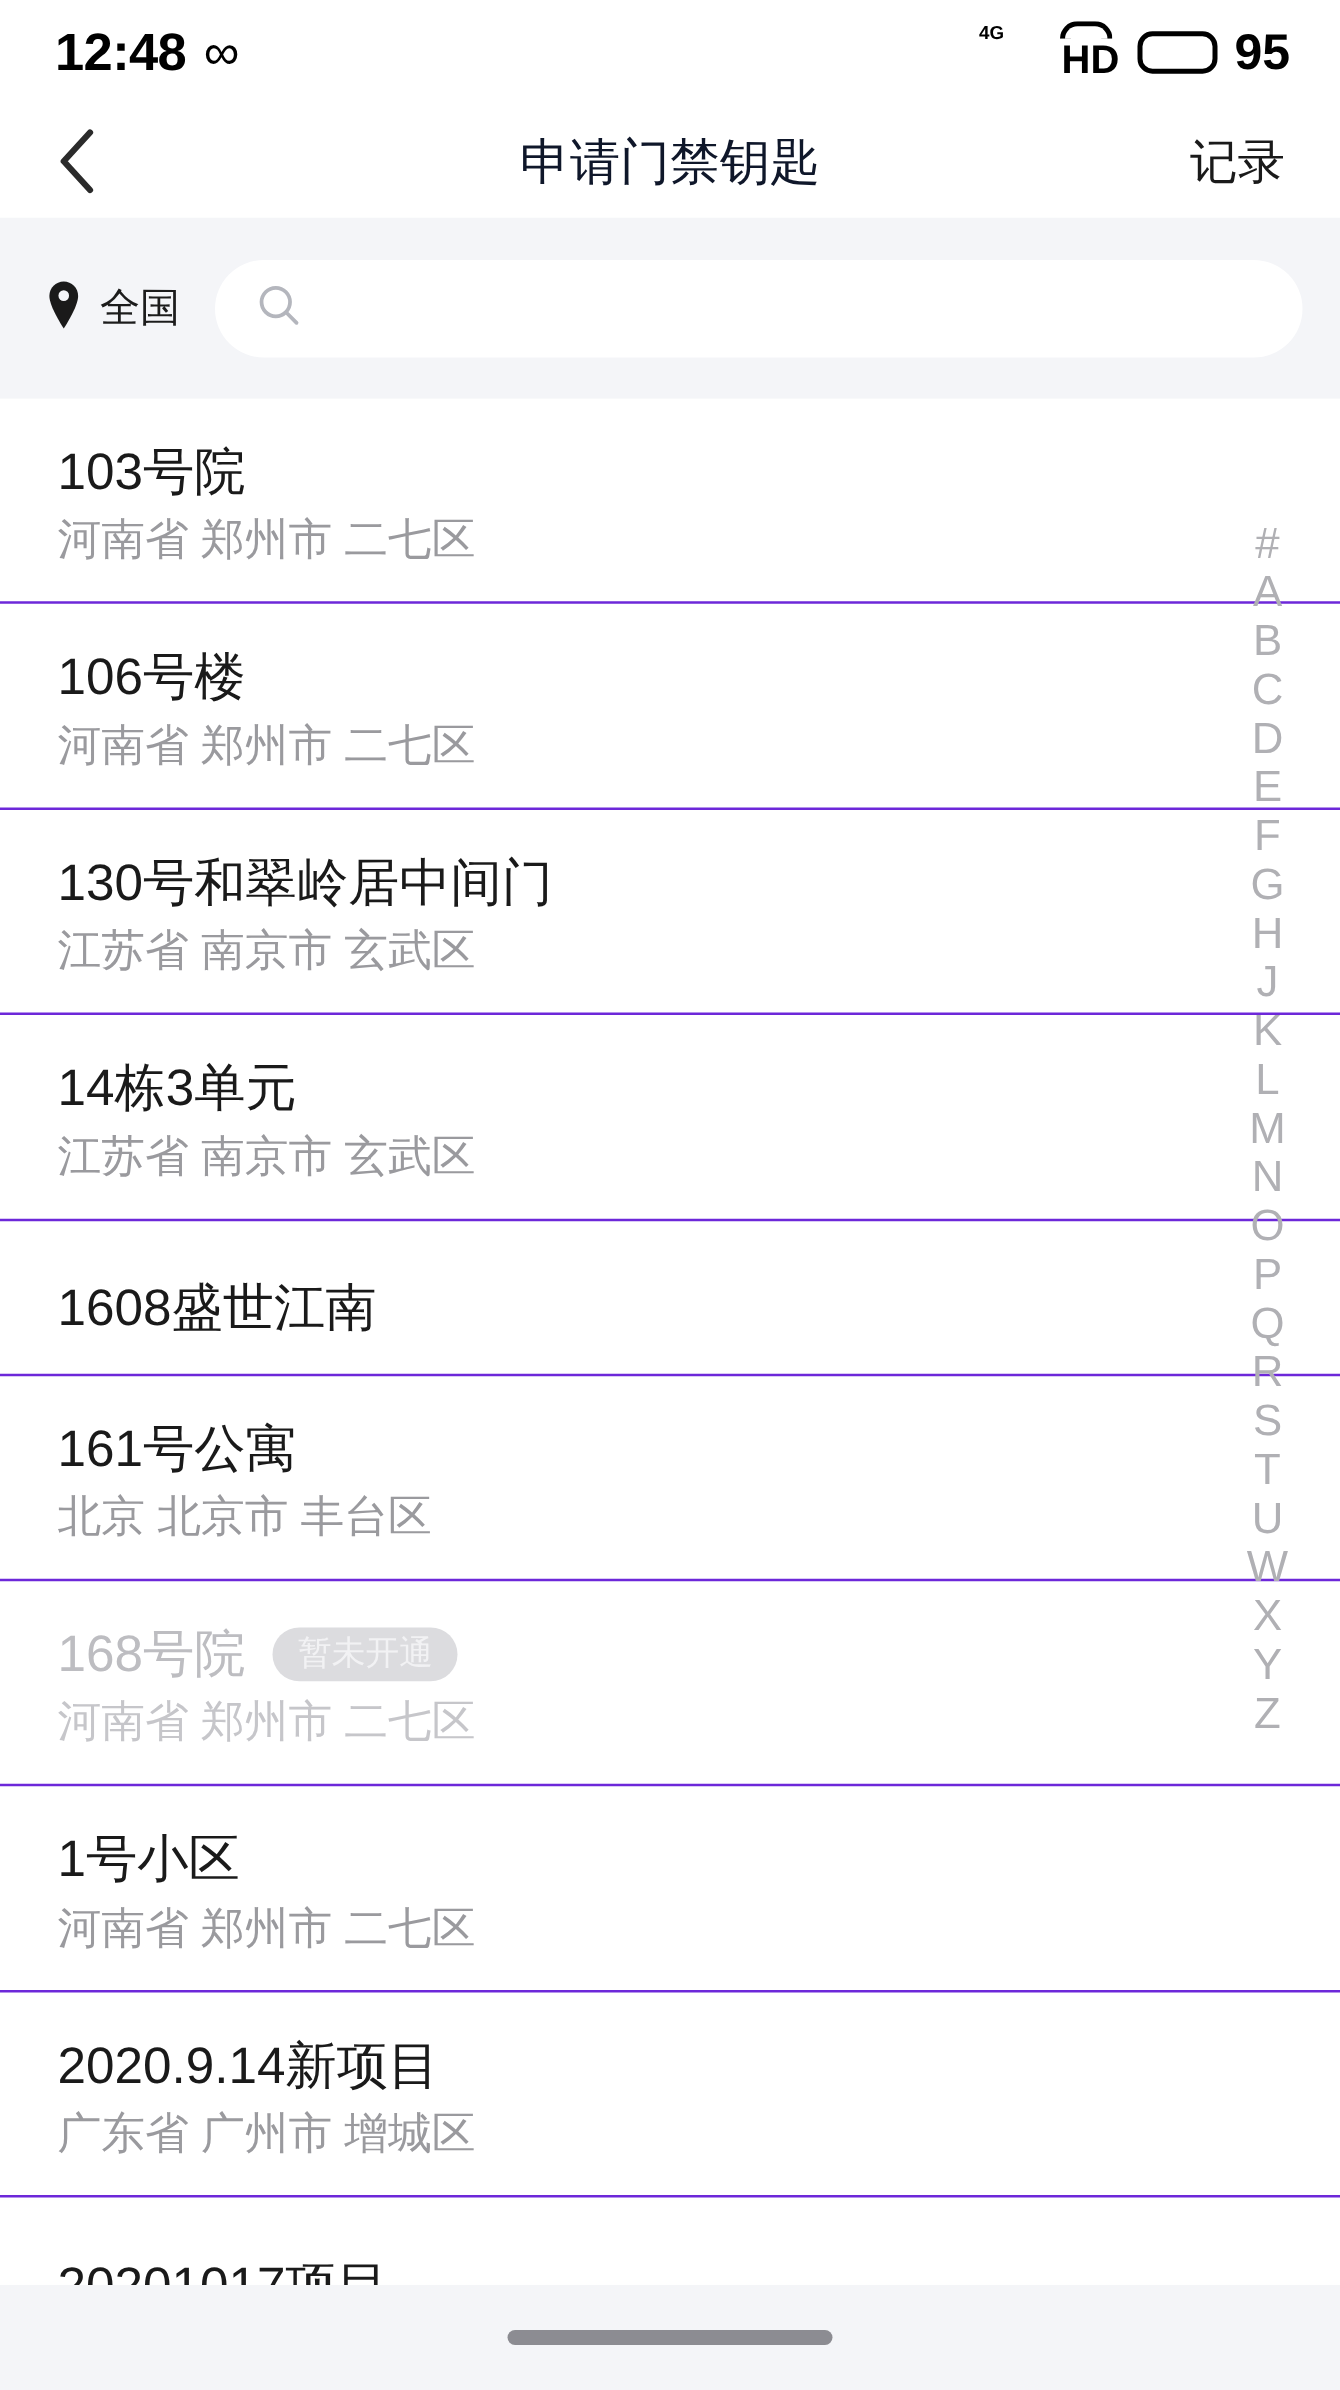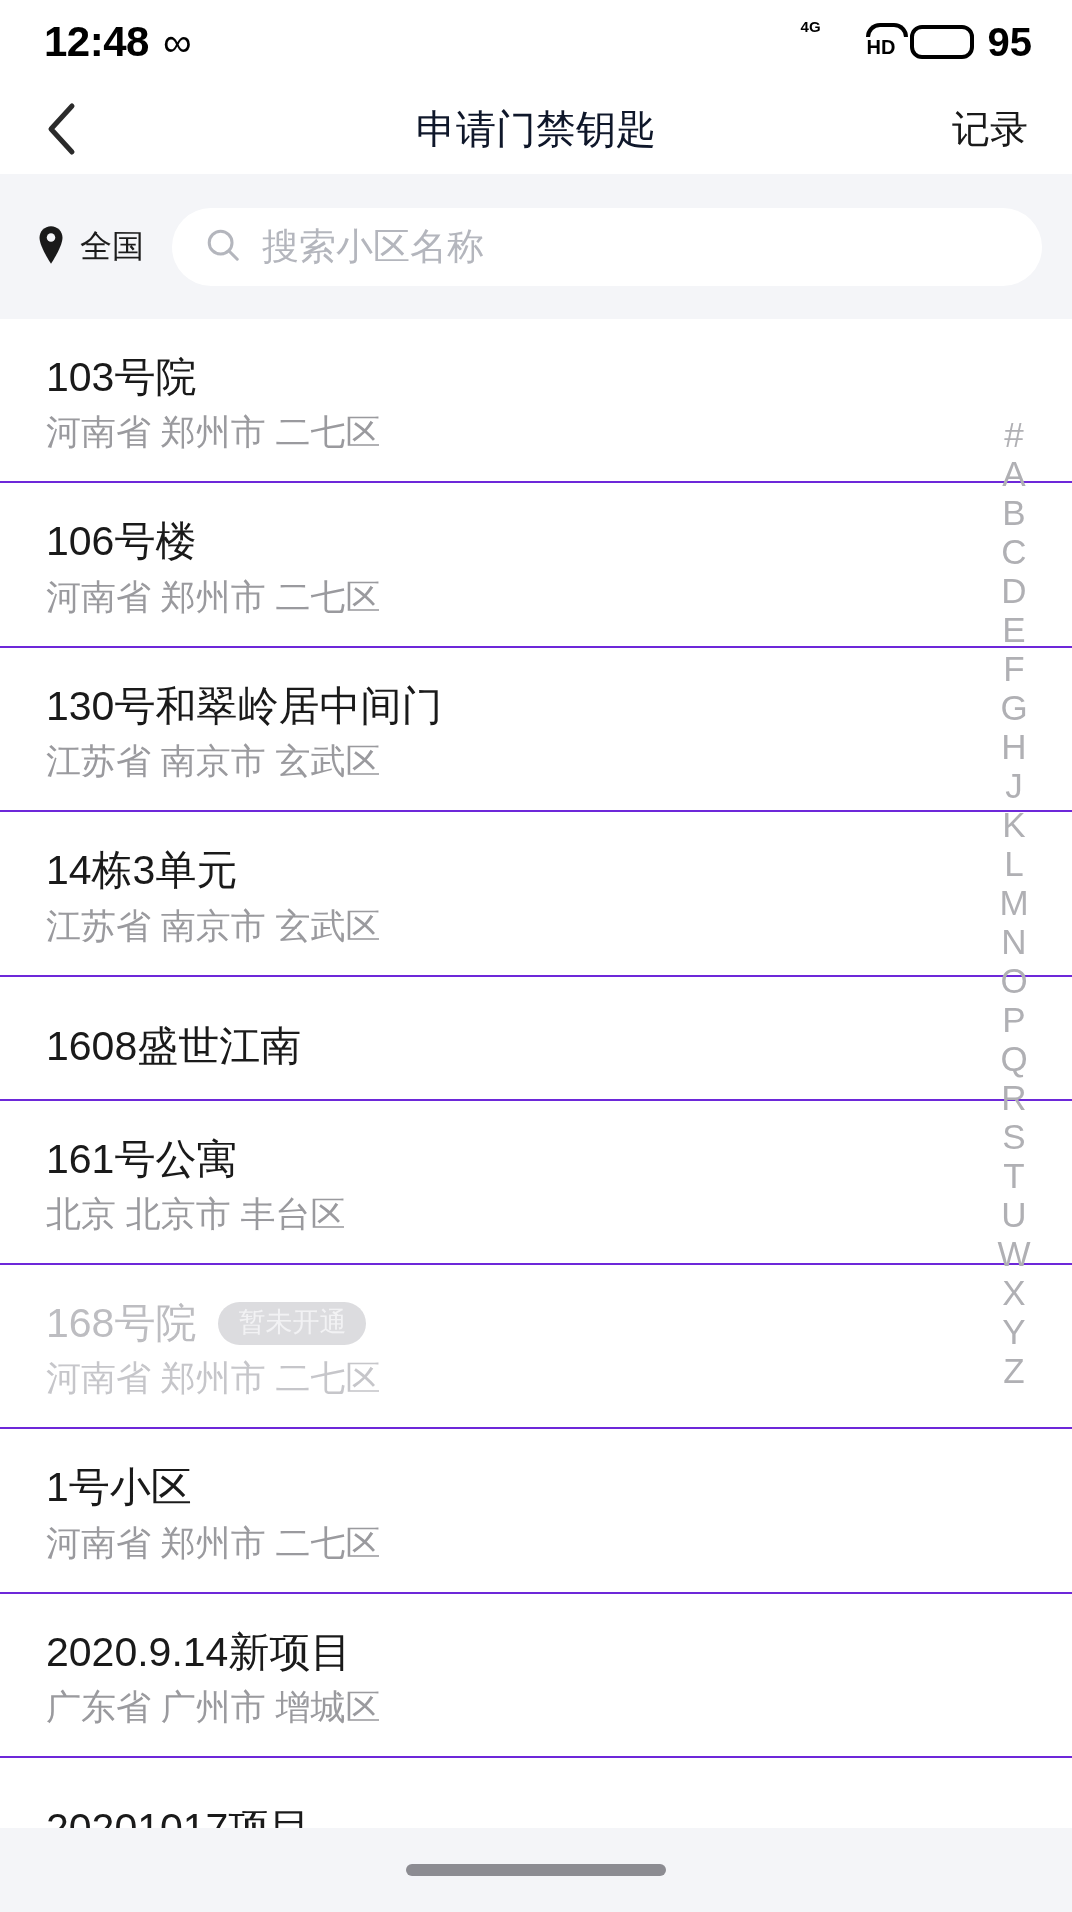--- a/index.html
+++ b/index.html
@@ -24,21 +24,21 @@
   .sb-clock { font-size:42px; font-weight:600; color:#000; letter-spacing:-0.5px; line-height:1; }
   .sb-infinity { font-size:40px; color:#000; line-height:1; font-weight:500; }
   .sb-right { display:flex; align-items:center; gap:14px; }
   .sig { position:relative; width:52px; height:38px; display:flex; align-items:flex-end; gap:21px; }
   .sig .bar { width:8px; background:#000; border-radius:1px; }
   .sig .b1 { height:9px; border-radius:50%; height:9px; width:9px; }
   .sig .b2 { height:17px; }
   .sig .b3 { height:25px; }
   .sig .b4 { height:33px; background:#c9c9c9; }
   .sig .g4 { position:absolute; top:-4px; left:0px; font-size:15px; font-weight:700; color:#000; line-height:1; }
-  .hd { font-size:20px; font-weight:700; color:#000; position:relative; line-height:1; padding-top:10px; }
+  .hd { font-size:32px; font-weight:700; color:#000; position:relative; line-height:1; padding-top:10px; }
   .hd .arc { position:absolute; top:-4px; left:-1px; width:42px; height:14px;
              border:4px solid #000; border-bottom:none; border-radius:22px 22px 0 0; }
   .batt { display:flex; align-items:center; gap:8px; }
   .batt-body { width:64px; height:34px; border:4px solid #000; border-radius:12px; padding:3px; }
   .batt-fill { width:100%; height:100%; background:#000; border-radius:5px; }
   .batt-pct { font-size:40px; font-weight:600; color:#000; line-height:1; }
 
   
   .navbar {
     height:90px; flex:0 0 90px;
@@ -172,21 +172,20 @@
       </span>
       <span class="loc-label">全国</span>
     </div>
     <div class="searchbox">
       <span>
         <svg width="38" height="38" viewBox="0 0 24 24">
             <circle cx="10.5" cy="10.5" r="7.2" fill="none" stroke="#b4b6bd" stroke-width="1.9"></circle>
             <line x1="15.8" y1="15.8" x2="21" y2="21" stroke="#b4b6bd" stroke-width="1.9" stroke-linecap="round"></line>
           </svg>
       </span>
-      <span class="search-ph">搜索小区名称</span>
     </div>
   </div>
 
   <div class="listarea">
     <div class="list" id="list-root">
         <div class="row">
           <div class="row-main">
             <div class="row-titleline">
               <div class="row-title">103号院</div>
             </div>

